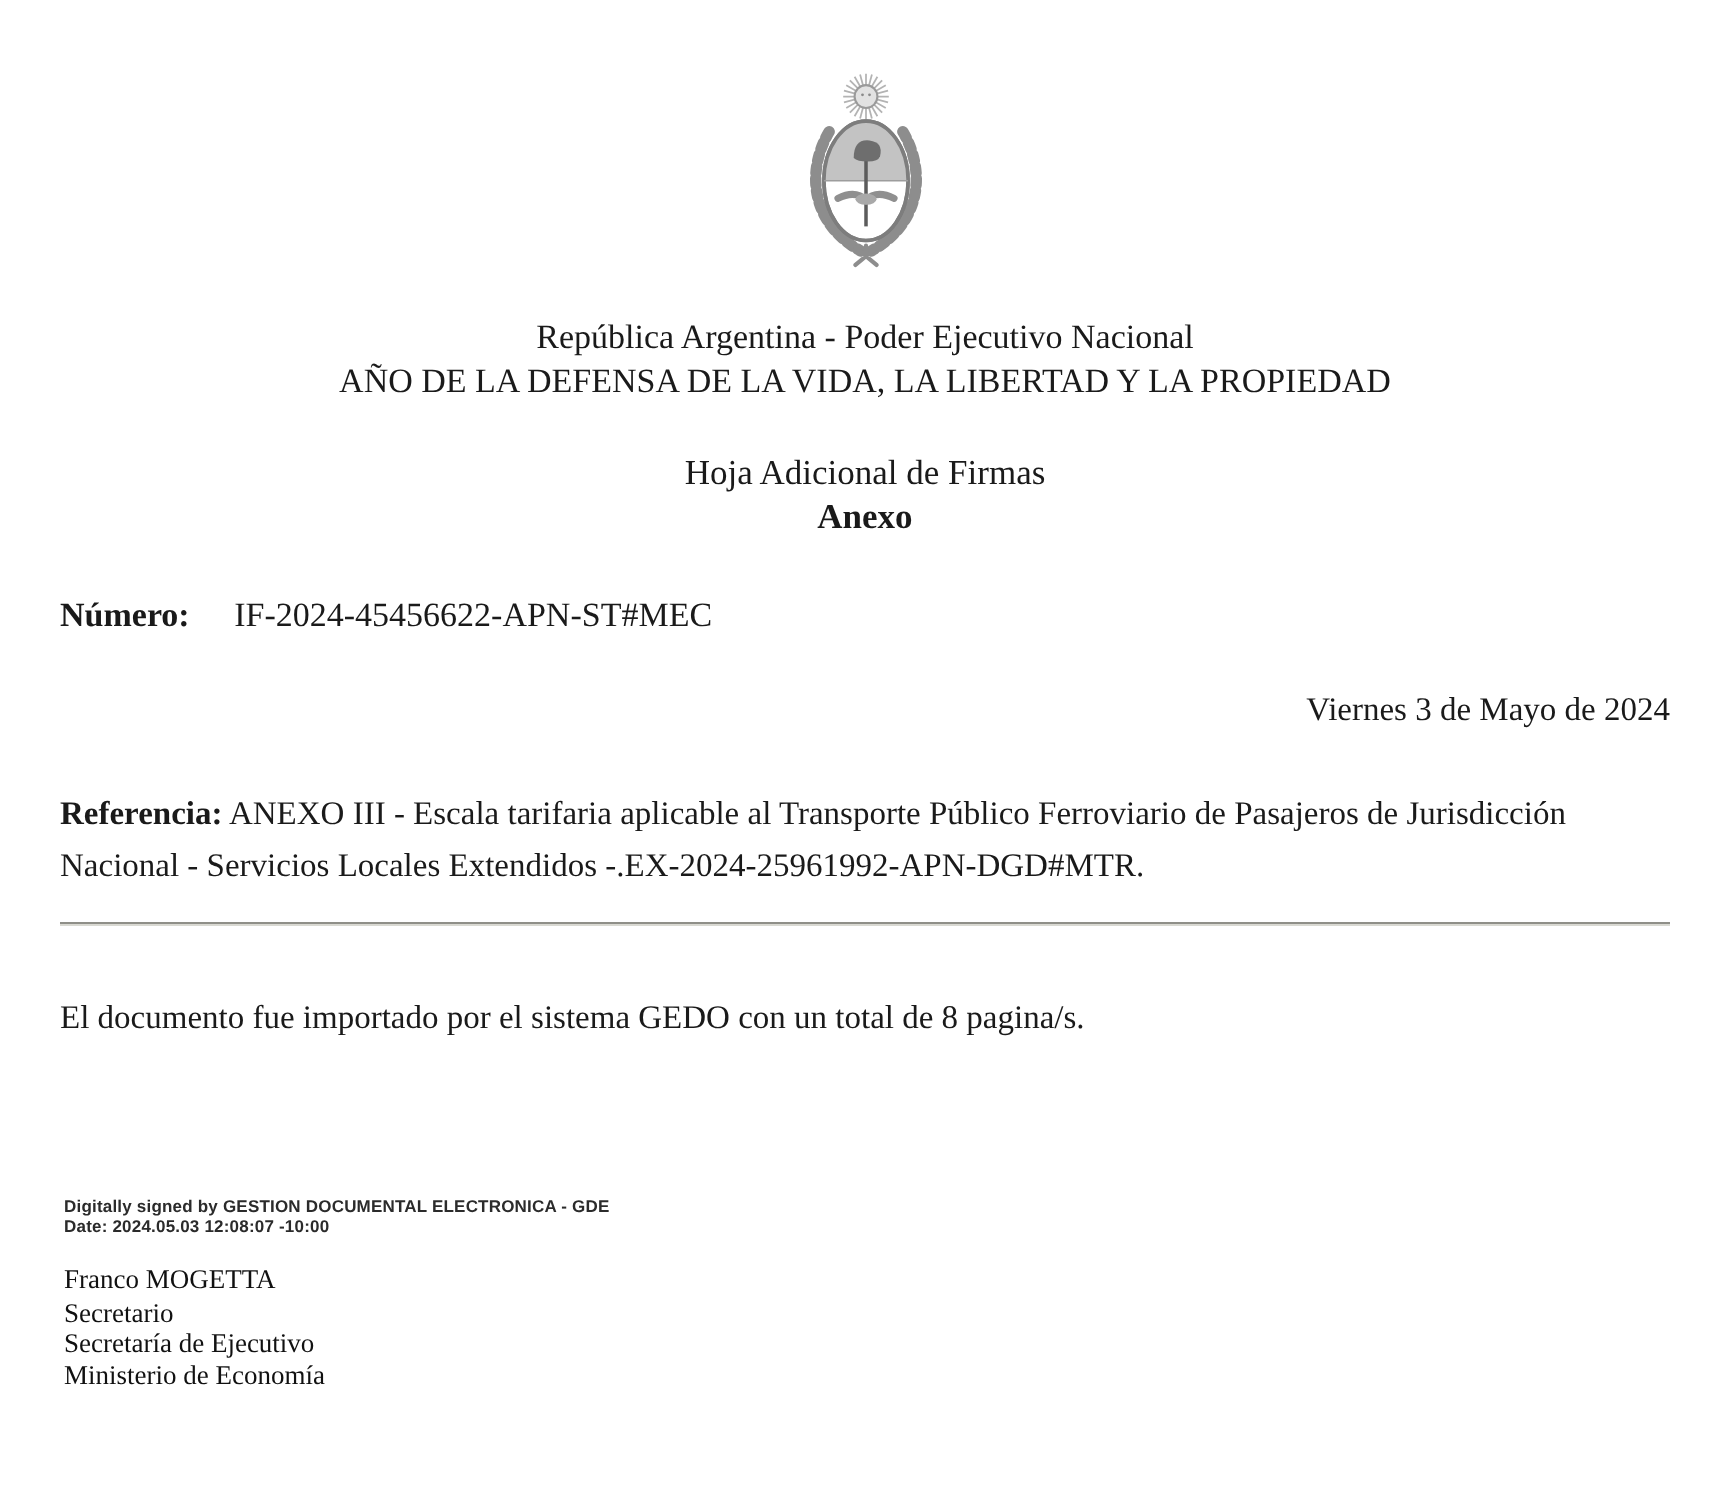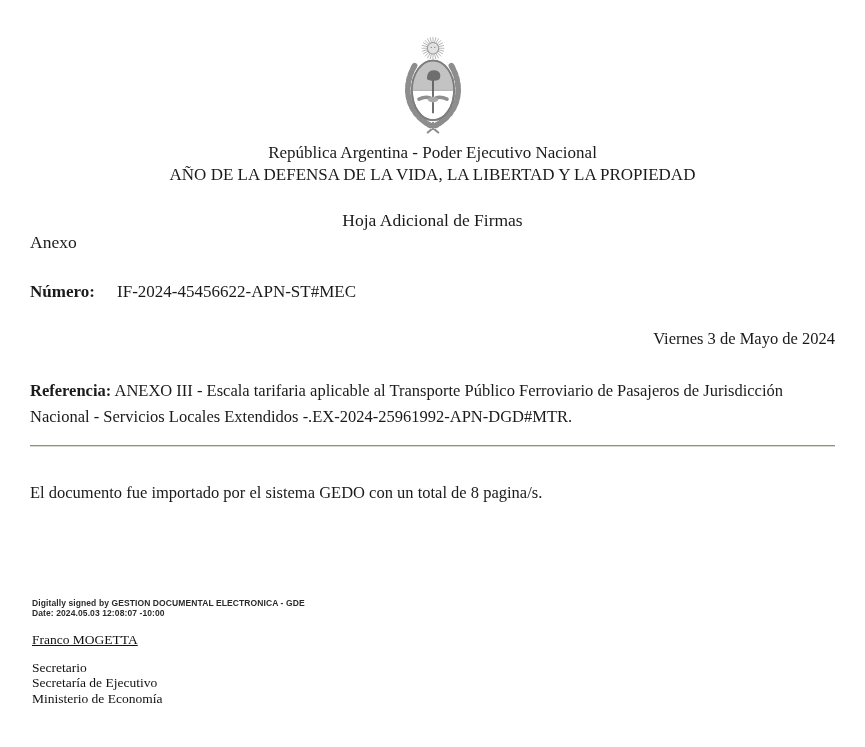--- a/index.html
+++ b/index.html
@@ -13,24 +13,24 @@
     font-family: "Liberation Serif", "DejaVu Serif", serif;
     color: #1a1a1a;
     overflow: hidden;
   }
   .content { padding: 0 30px; }
 
   .emblem-wrap { text-align: center; padding-top: 36px; }
   .emblem-wrap svg { display: inline-block; }
 
   .gov-line { text-align: center; font-size: 17px; line-height: 22px; }
-  .gov-line.first { margin-top: 2px; }
+  .gov-line.first { margin-top: 17px; }
 
   .doc-title { text-align: center; font-size: 17.5px; line-height: 22px; font-weight: normal; margin-top: 23px; }
-  .doc-subtitle { text-align: left; font-size: 17.5px; line-height: 22px; font-weight: normal; }
+  .doc-subtitle { text-align: center; font-size: 17.5px; line-height: 22px; font-weight: bold; }
 
   .numero-line { margin-top: 29px; font-size: 17px; }
   .numero-line .lbl { font-weight: bold; }
   .numero-line .val { margin-left: 18px; }
 
   .place-date { margin-top: 24px; text-align: right; font-size: 16.5px; line-height: 25px; }
 
   .referencia { margin-top: 27px; font-size: 16.5px; line-height: 26px; text-align: left; }
   .referencia .lbl { font-weight: bold; }
 
@@ -56,21 +56,21 @@
   }
 
   .signer-block {
     position: absolute;
     left: 32px;
     top: 632px;
     font-size: 13.5px;
     line-height: 15.2px;
     color: #111;
   }
-  .signer-block .name { margin-bottom: 13px; text-decoration: underline; }
+  .signer-block .name { margin-bottom: 2px; }
 </style>
 </head>
 <body>
 
 <div class="page">
   <div class="content">
 
     <div class="emblem-wrap">
       
       <svg width="88" height="100" viewBox="0 0 100 114" aria-hidden="true">

